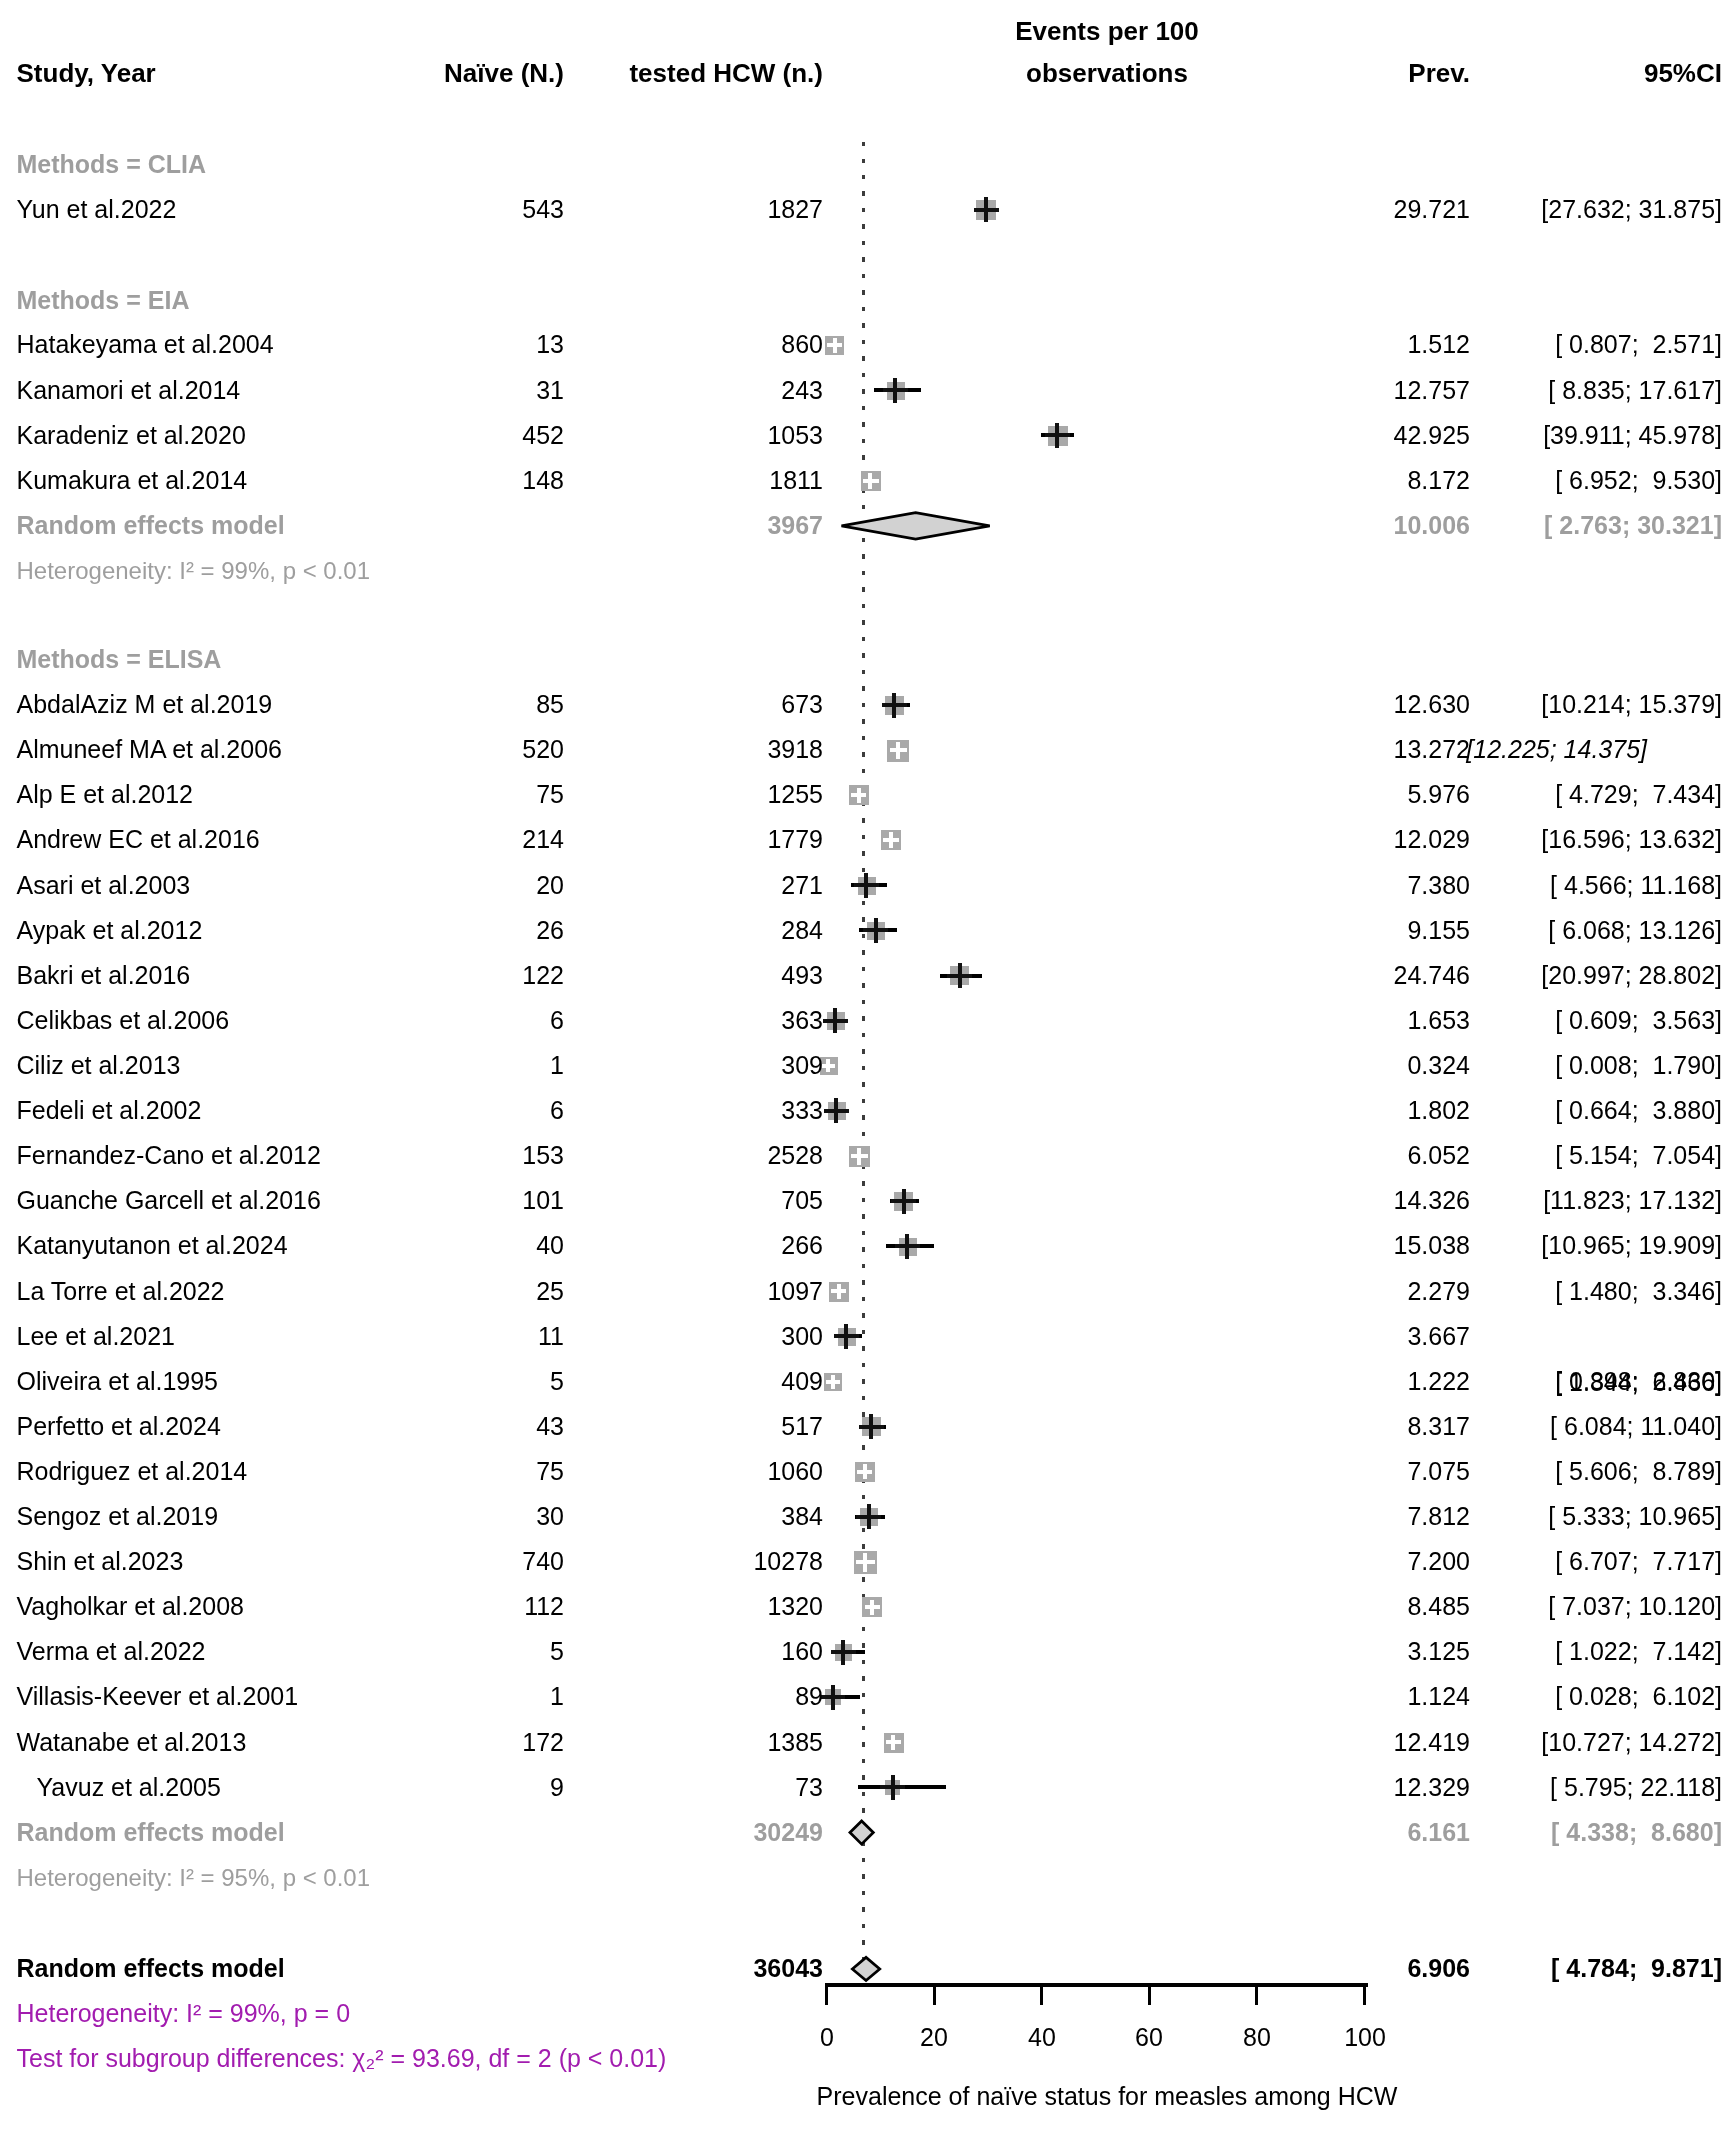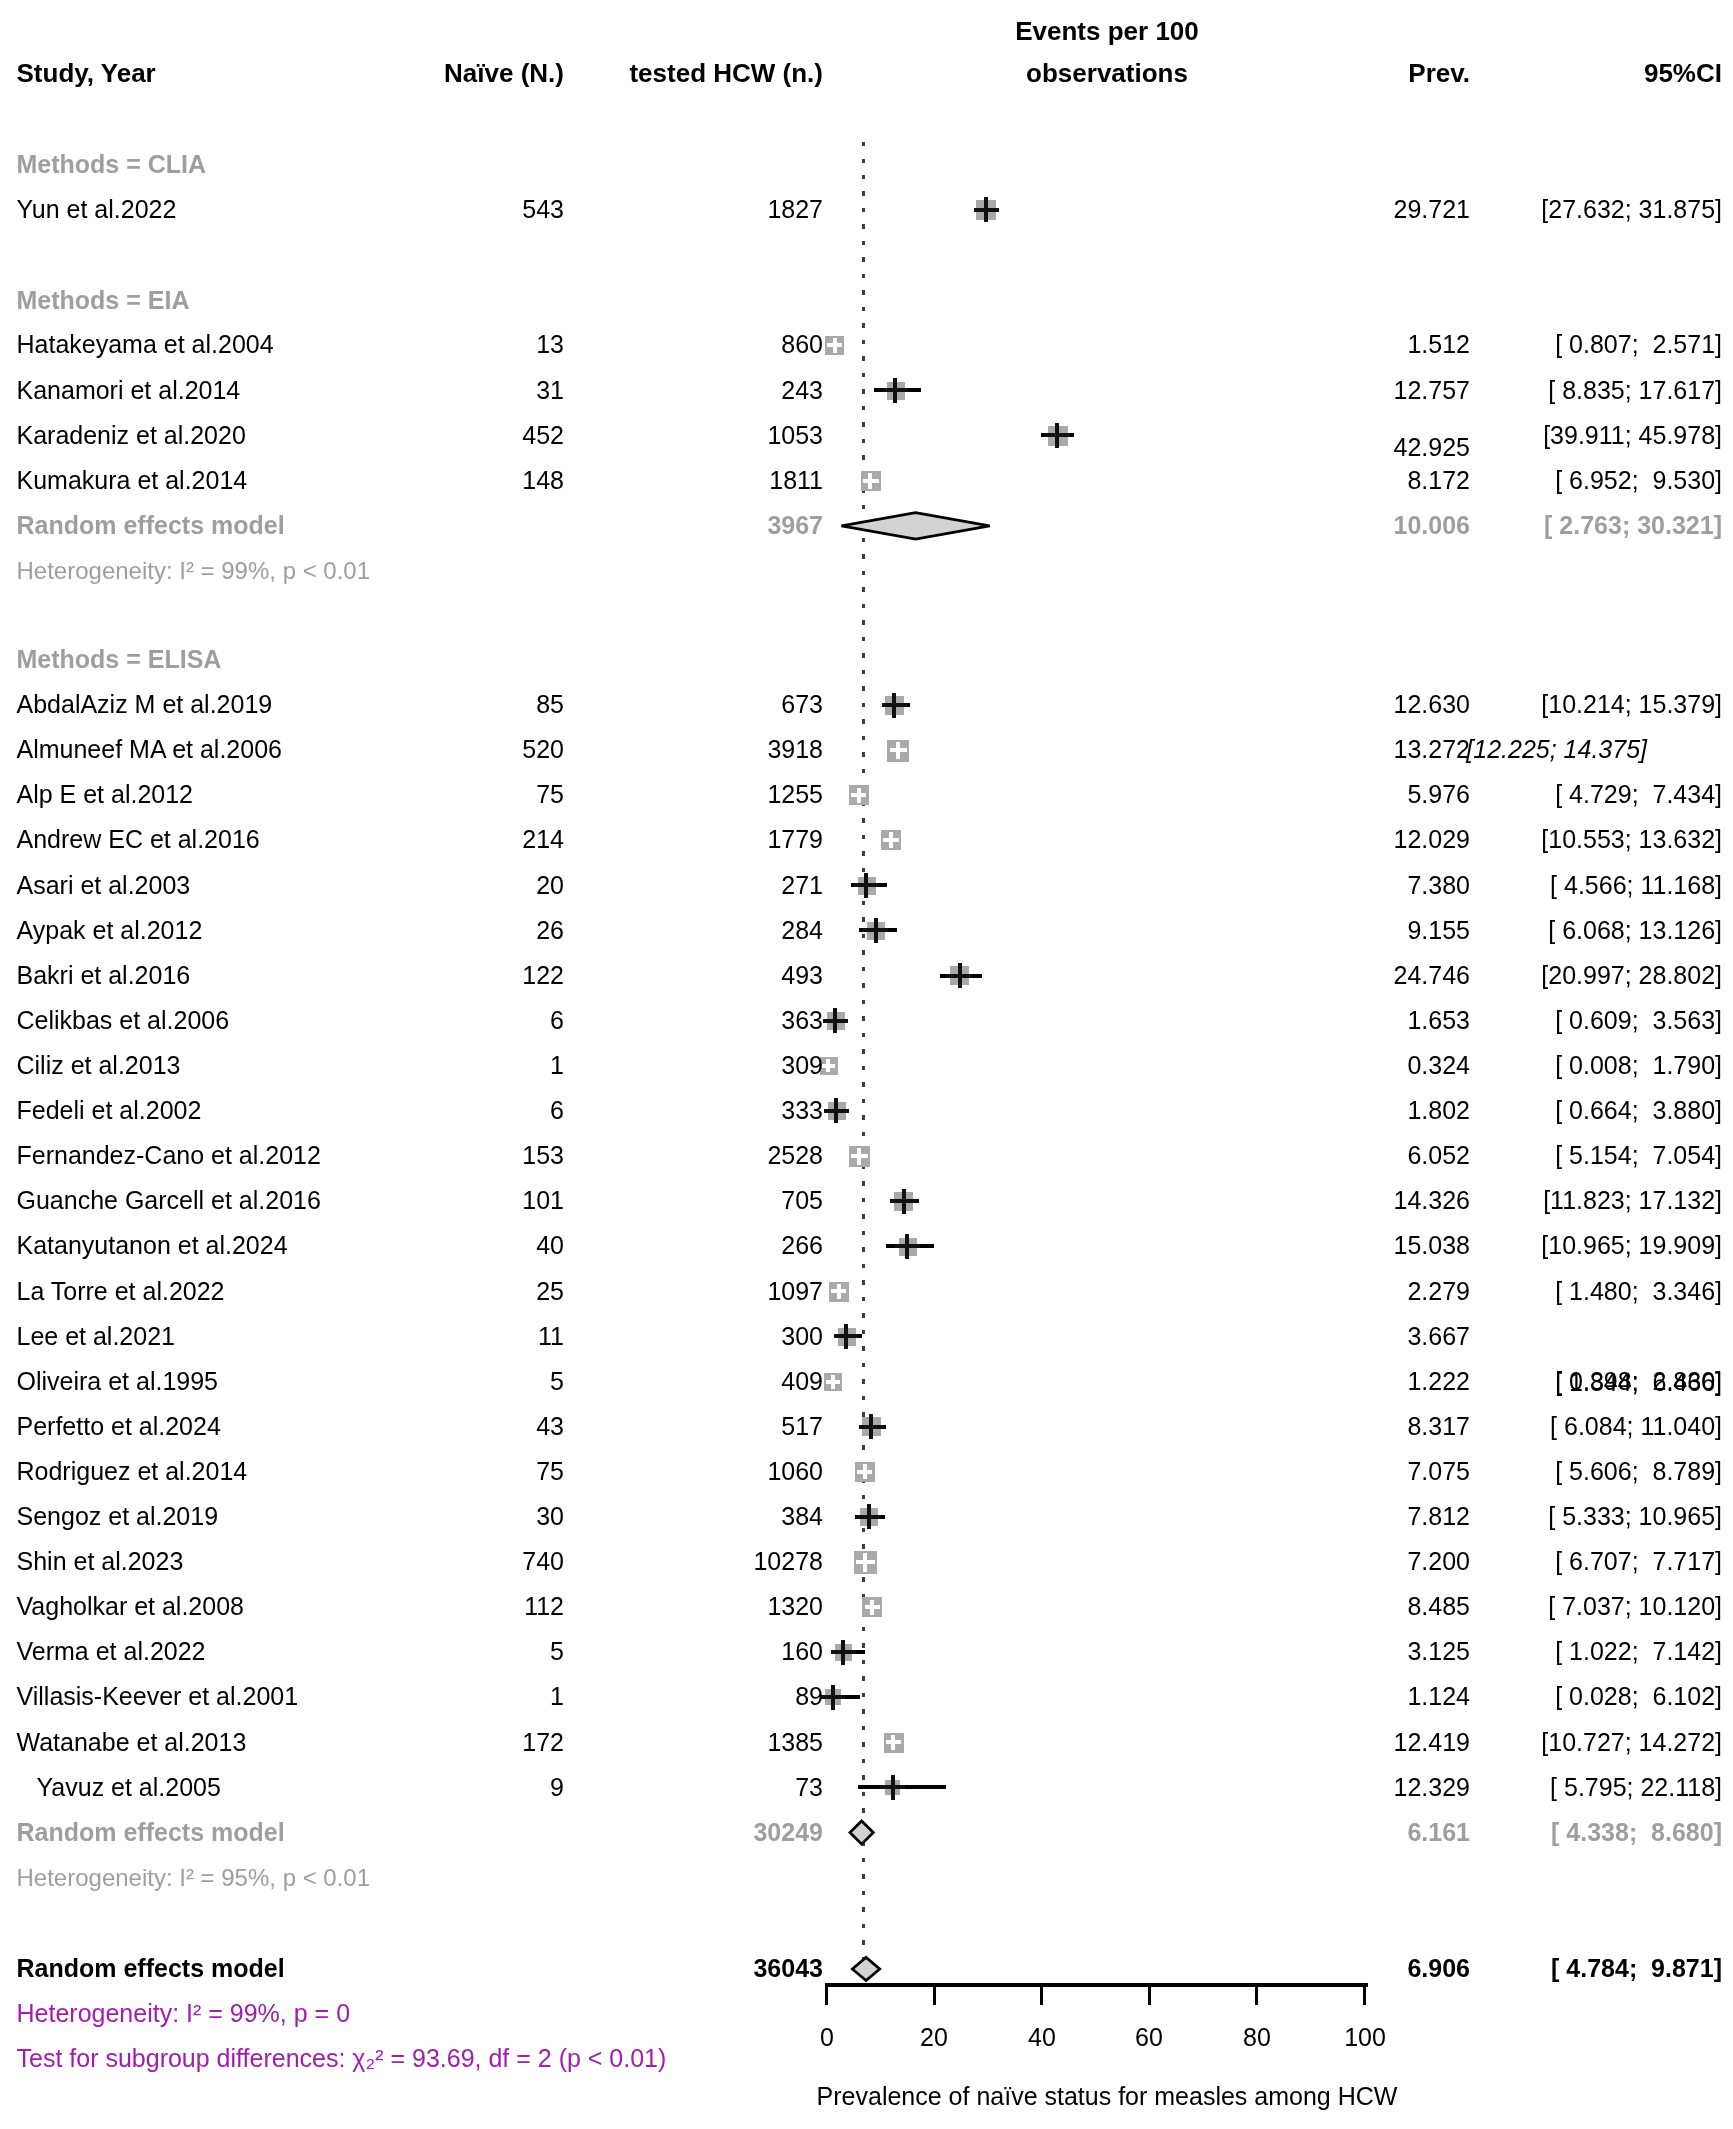--- a/index.html
+++ b/index.html
@@ -208,21 +208,21 @@
       <div class="txt" style="left: 1305px; width: 165px; top: 345px; text-align: right;">1.512</div>
       <div class="txt" style="left: 1447px; width: 275px; top: 345px; text-align: right;">[ 0.807;  2.571]</div>
       <div class="txt" style="left: 16.5px; width: 550px; top: 391px; text-align: left;">Kanamori et al.2014</div>
       <div class="txt" style="left: 344px; width: 220px; top: 391px; text-align: right;">31</div>
       <div class="txt" style="left: 603px; width: 220px; top: 391px; text-align: right;">243</div>
       <div class="txt" style="left: 1305px; width: 165px; top: 391px; text-align: right;">12.757</div>
       <div class="txt" style="left: 1447px; width: 275px; top: 391px; text-align: right;">[ 8.835; 17.617]</div>
       <div class="txt" style="left: 16.5px; width: 550px; top: 436px; text-align: left;">Karadeniz et al.2020</div>
       <div class="txt" style="left: 344px; width: 220px; top: 436px; text-align: right;">452</div>
       <div class="txt" style="left: 603px; width: 220px; top: 436px; text-align: right;">1053</div>
-      <div class="txt" style="left: 1305px; width: 165px; top: 448px; text-align: right;">42.925</div>
+      <div class="txt" style="left: 1305px; width: 165px; top: 436px; text-align: right;">42.925</div>
       <div class="txt" style="left: 1447px; width: 275px; top: 436px; text-align: right;">[39.911; 45.978]</div>
       <div class="txt" style="left: 16.5px; width: 550px; top: 481px; text-align: left;">Kumakura et al.2014</div>
       <div class="txt" style="left: 344px; width: 220px; top: 481px; text-align: right;">148</div>
       <div class="txt" style="left: 603px; width: 220px; top: 481px; text-align: right;">1811</div>
       <div class="txt" style="left: 1305px; width: 165px; top: 481px; text-align: right;">8.172</div>
       <div class="txt" style="left: 1447px; width: 275px; top: 481px; text-align: right;">[ 6.952;  9.530]</div>
       <div class="txt bold gray" style="left: 16.5px; width: 715px; top: 526px; text-align: left;">Random effects model</div>
       <div class="txt bold gray" style="left: 603px; width: 220px; top: 526px; text-align: right;">3967</div>
       <div class="txt bold gray" style="left: 1305px; width: 165px; top: 526px; text-align: right;">10.006</div>
       <div class="txt bold gray" style="left: 1447px; width: 275px; top: 526px; text-align: right;">[ 2.763; 30.321]</div>
@@ -240,21 +240,21 @@
       <div class="txt" style="left: 1372px; width: 275px; top: 750px; text-align: right; font-style: italic;">[12.225; 14.375]</div>
       <div class="txt" style="left: 16.5px; width: 550px; top: 795px; text-align: left;">Alp E et al.2012</div>
       <div class="txt" style="left: 344px; width: 220px; top: 795px; text-align: right;">75</div>
       <div class="txt" style="left: 603px; width: 220px; top: 795px; text-align: right;">1255</div>
       <div class="txt" style="left: 1305px; width: 165px; top: 795px; text-align: right;">5.976</div>
       <div class="txt" style="left: 1447px; width: 275px; top: 795px; text-align: right;">[ 4.729;  7.434]</div>
       <div class="txt" style="left: 16.5px; width: 550px; top: 840px; text-align: left;">Andrew EC et al.2016</div>
       <div class="txt" style="left: 344px; width: 220px; top: 840px; text-align: right;">214</div>
       <div class="txt" style="left: 603px; width: 220px; top: 840px; text-align: right;">1779</div>
       <div class="txt" style="left: 1305px; width: 165px; top: 840px; text-align: right;">12.029</div>
-      <div class="txt" style="left: 1447px; width: 275px; top: 840px; text-align: right;">[10.553; 13.632]</div>
+      <div class="txt" style="left: 1447px; width: 275px; top: 840px; text-align: right;">[16.596; 13.632]</div>
       <div class="txt" style="left: 16.5px; width: 550px; top: 886px; text-align: left;">Asari et al.2003</div>
       <div class="txt" style="left: 344px; width: 220px; top: 886px; text-align: right;">20</div>
       <div class="txt" style="left: 603px; width: 220px; top: 886px; text-align: right;">271</div>
       <div class="txt" style="left: 1305px; width: 165px; top: 886px; text-align: right;">7.380</div>
       <div class="txt" style="left: 1447px; width: 275px; top: 886px; text-align: right;">[ 4.566; 11.168]</div>
       <div class="txt" style="left: 16.5px; width: 550px; top: 931px; text-align: left;">Aypak et al.2012</div>
       <div class="txt" style="left: 344px; width: 220px; top: 931px; text-align: right;">26</div>
       <div class="txt" style="left: 603px; width: 220px; top: 931px; text-align: right;">284</div>
       <div class="txt" style="left: 1305px; width: 165px; top: 931px; text-align: right;">9.155</div>
       <div class="txt" style="left: 1447px; width: 275px; top: 931px; text-align: right;">[ 6.068; 13.126]</div>

